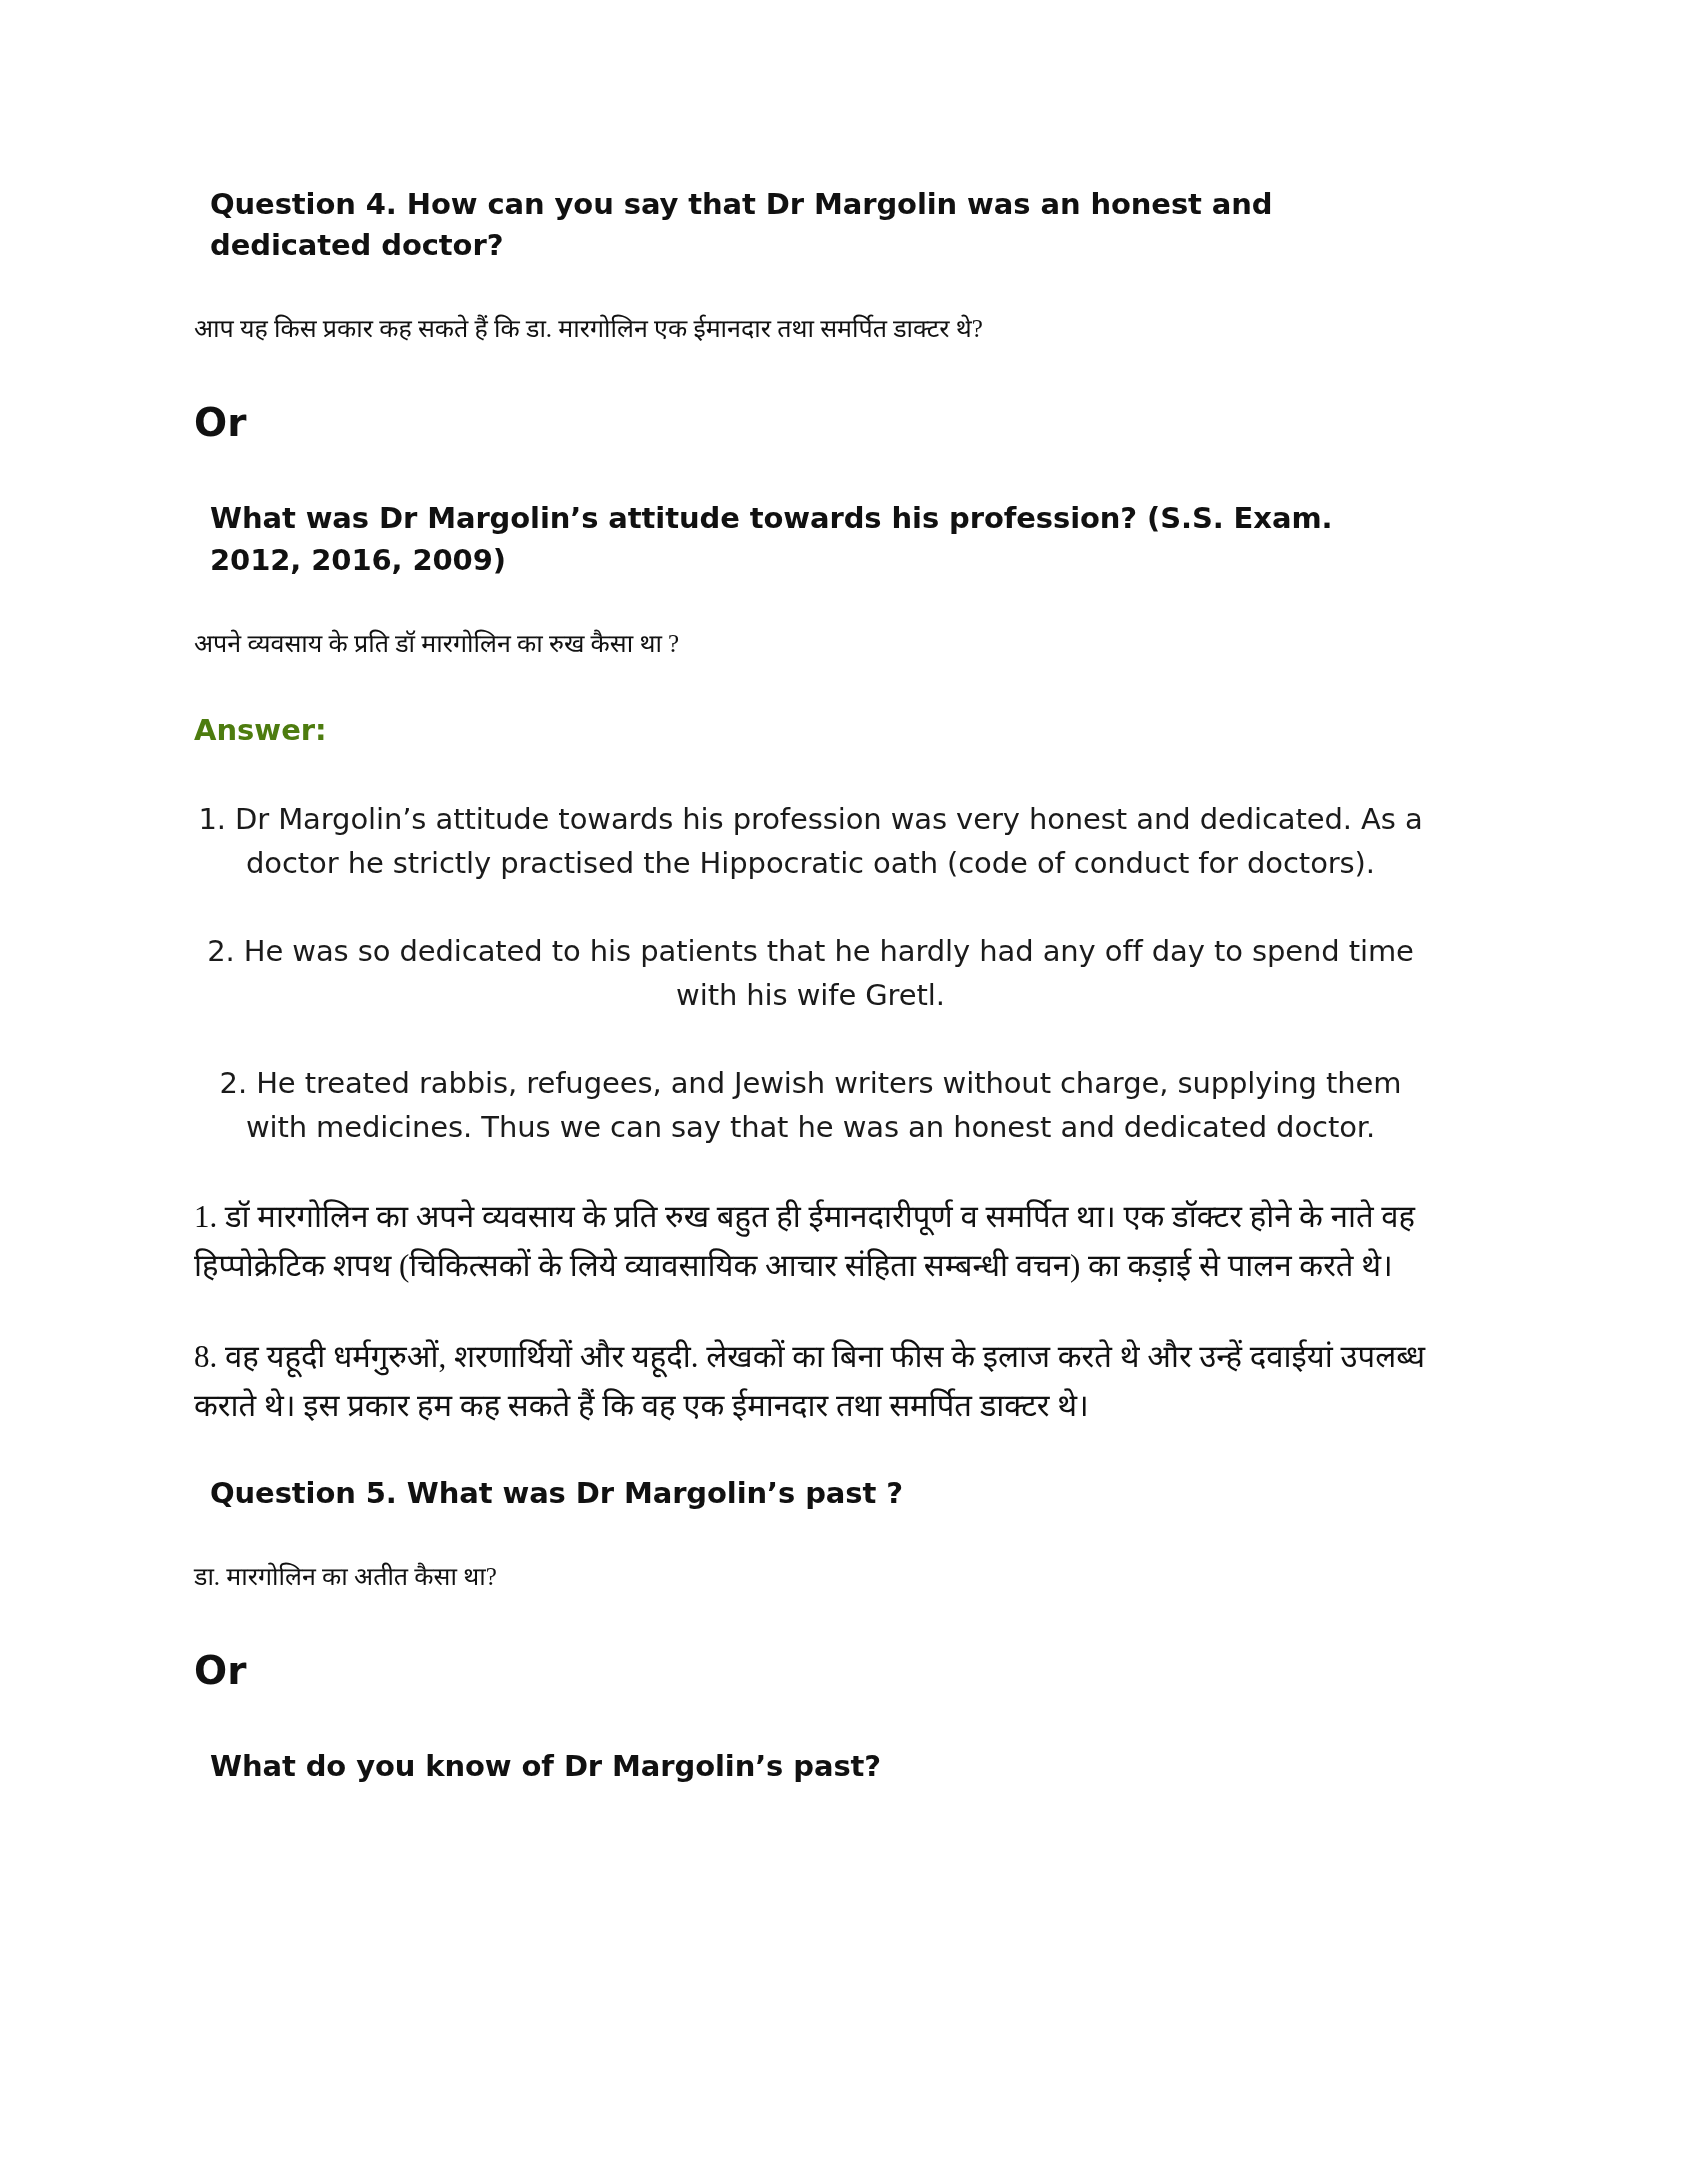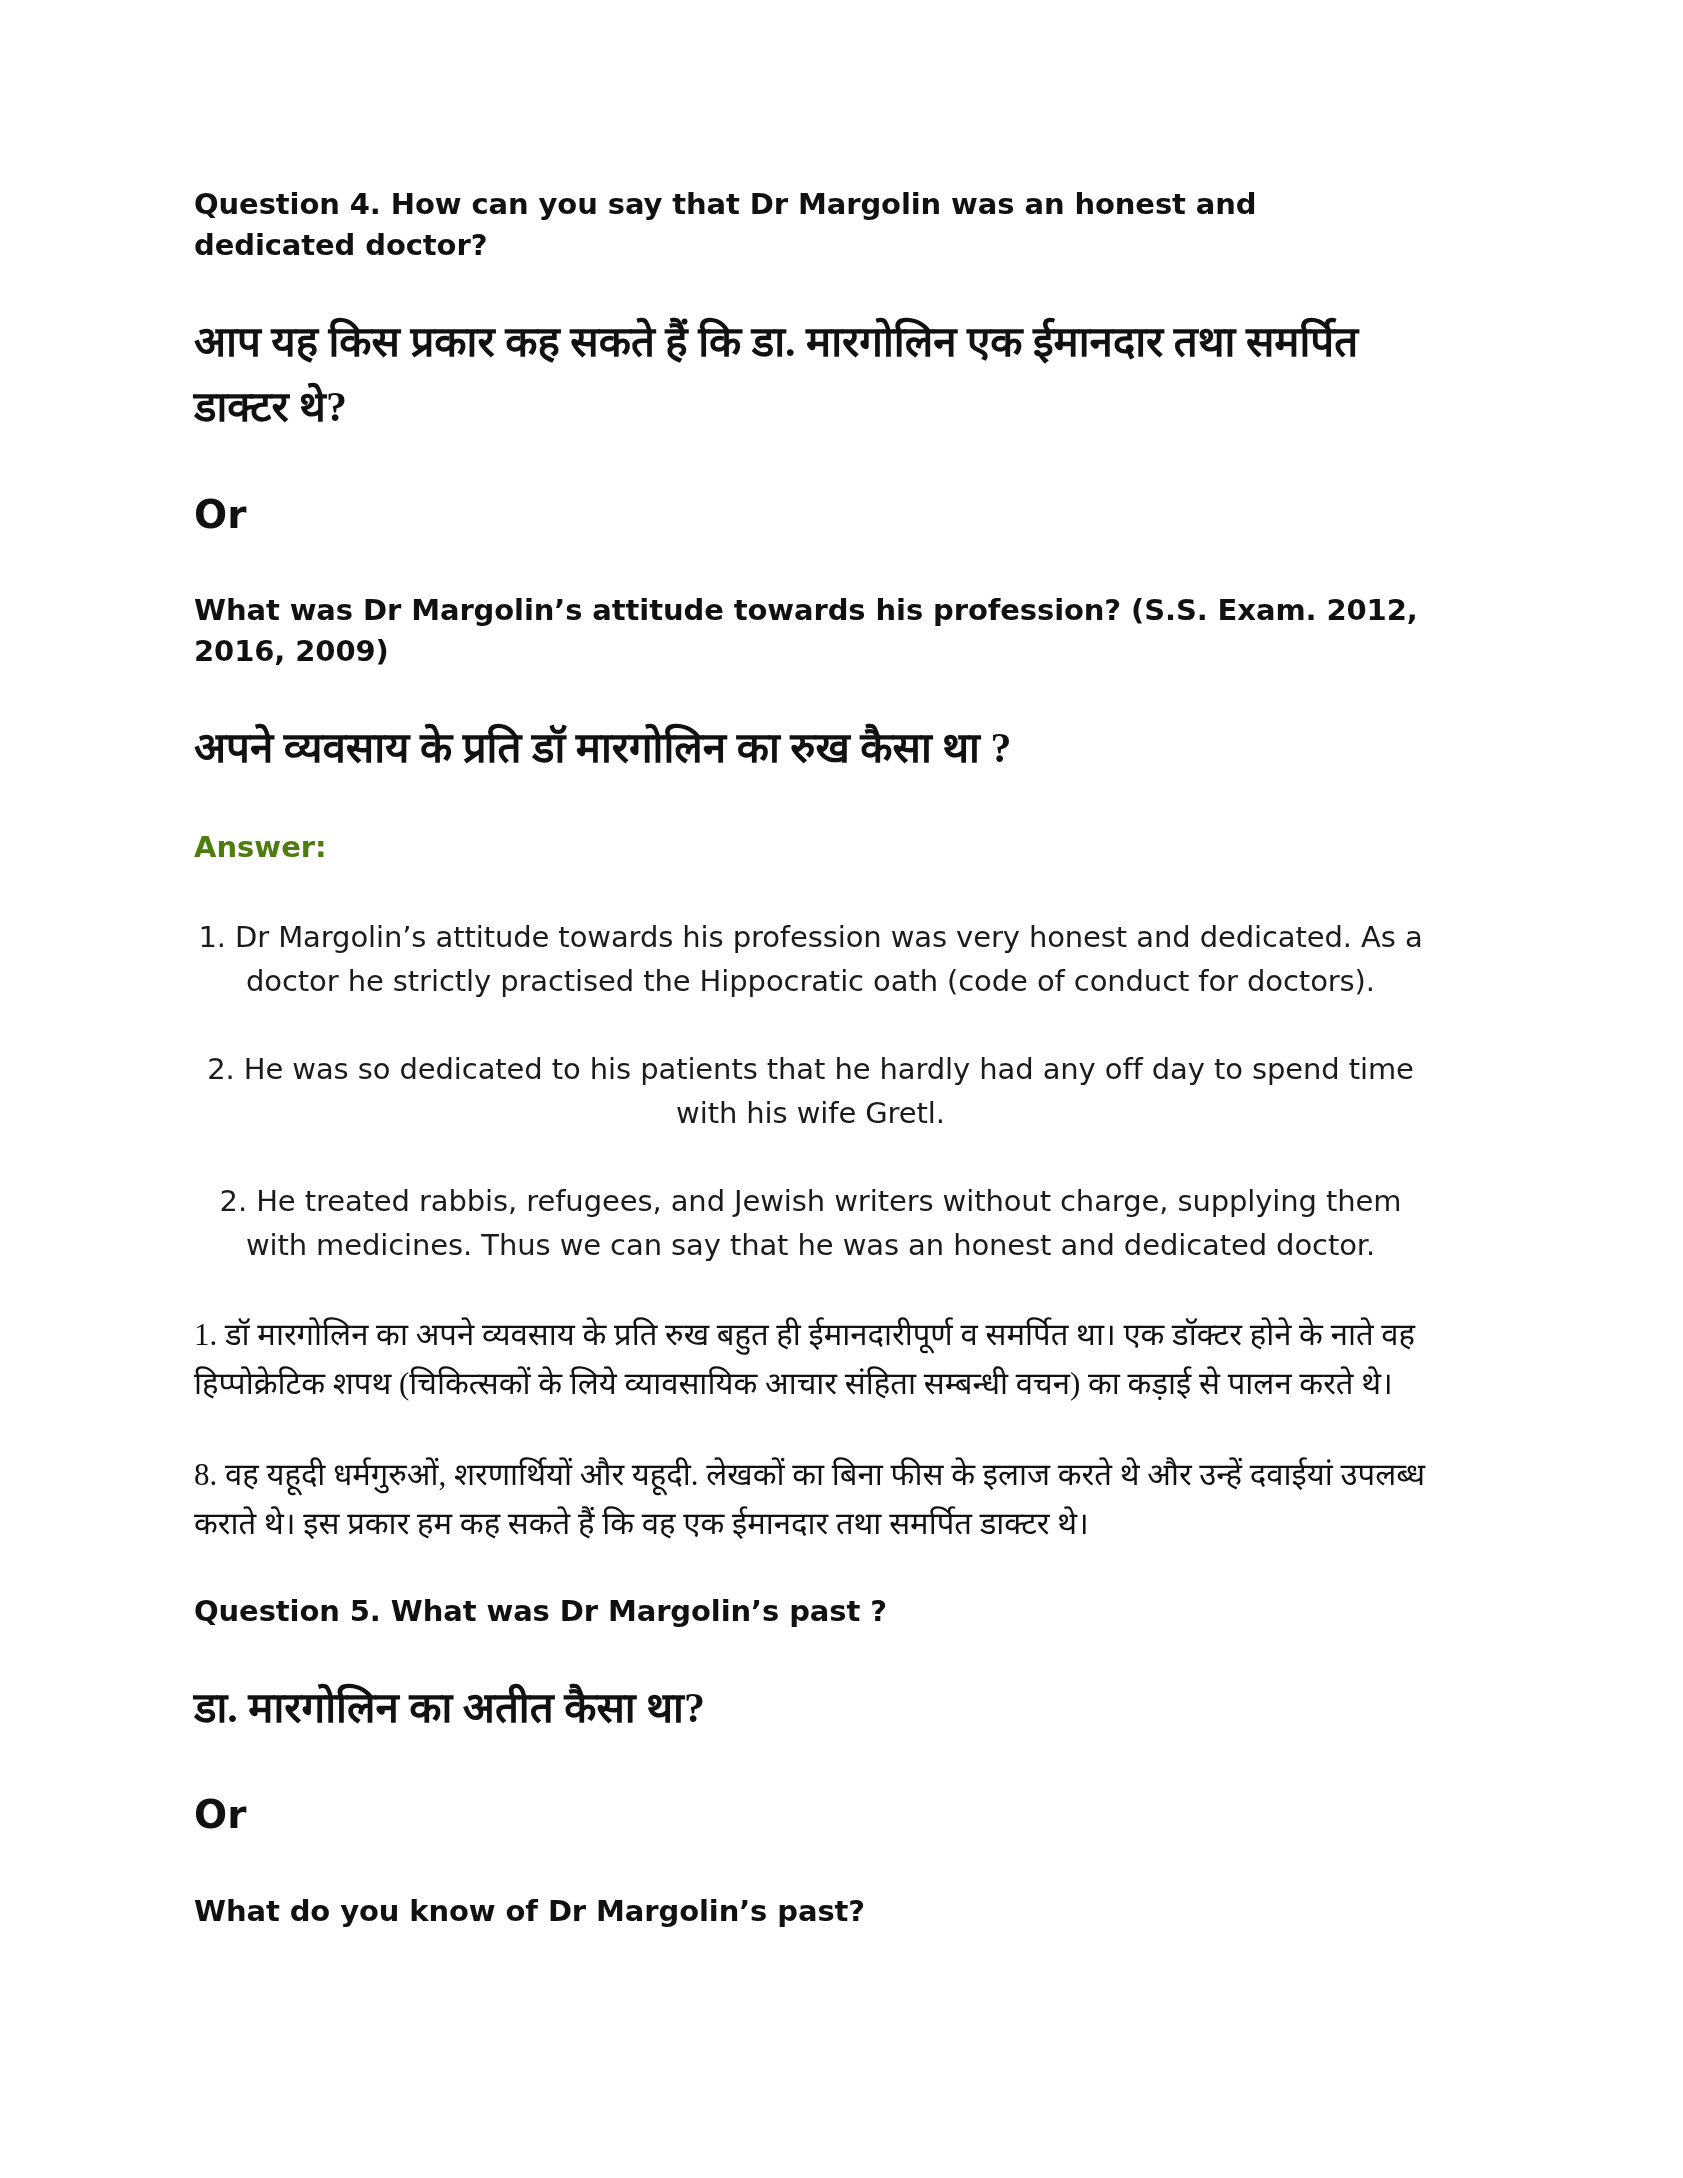--- a/index.html
+++ b/index.html
@@ -26,21 +26,21 @@
     width: 1233px;
   }
   
   .q-bold {
     font-family: "DejaVu Sans", sans-serif;
     font-weight: bold;
     font-size: 29px;
     line-height: 1.42;
     letter-spacing: -0.1px;
     color: #111111;
-    margin: 0 0 44px 0;
+    margin: 0 0 44px 16px;
   }
   
   .or-line {
     font-family: "DejaVu Sans", sans-serif;
     font-weight: bold;
     font-size: 39px;
     line-height: 1.42;
     color: #111111;
     margin: 0 0 48px 0;
   }
@@ -49,22 +49,22 @@
     font-family: "DejaVu Sans", sans-serif;
     font-weight: bold;
     font-size: 29px;
     line-height: 1.42;
     color: #4d7c0f;
     margin: 0 0 46px 0;
   }
   
   .hi-line {
     font-family: "Liberation Serif", "DejaVu Sans", serif;
-    font-weight: bold;
-    font-size: 42px;
+    font-weight: normal;
+    font-size: 25px;
     line-height: 1.55;
     color: #111111;
     margin: 15px 0 46px 0;
   }
   .hi-para {
     font-family: "Liberation Serif", "DejaVu Sans", serif;
     font-weight: normal;
     font-size: 31px;
     line-height: 1.58;
     color: #111111;

